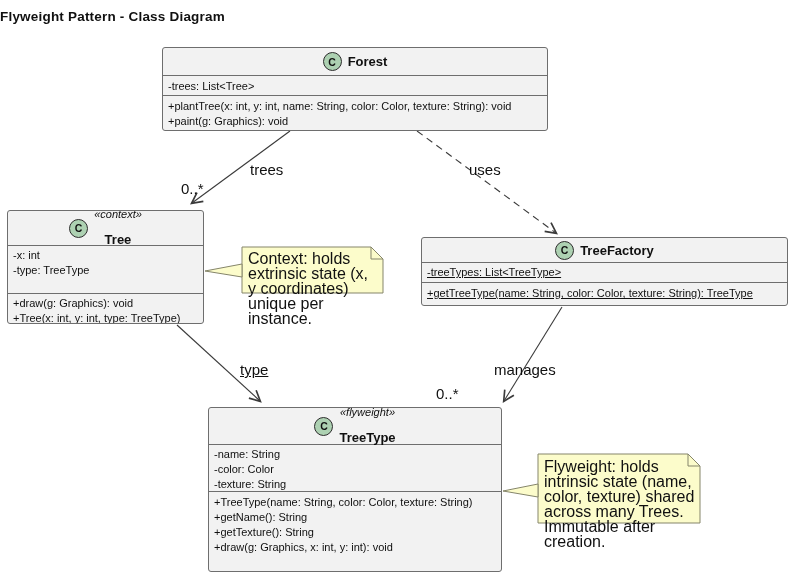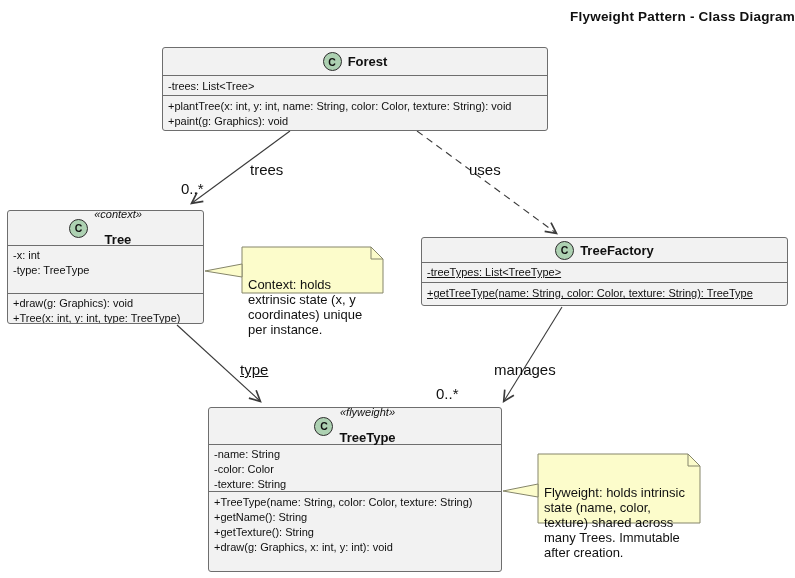--- a/index.html
+++ b/index.html
@@ -1,21 +1,21 @@
 <!DOCTYPE html>
 <html><head>
 <meta charset="utf-8">
 <style>
   html,body{margin:0;padding:0;background:#ffffff;}
   #canvas{
     position:relative;width:795px;height:578px;background:#ffffff;overflow:hidden;
     font-family:"Liberation Sans","DejaVu Sans",sans-serif;color:#101010;
   }
   .title{
-    position:absolute;left:0;top:9px;width:100%;text-align:right;
+    position:absolute;left:0;top:9px;width:100%;text-align:left;
     font-size:13.5px;font-weight:bold;letter-spacing:.2px;
   }
   
   .cls{
     position:absolute;background:#F2F2F2;border:1px solid #6e6e6e;border-radius:3px;
     box-sizing:border-box;display:flex;flex-direction:column;overflow:hidden;
   }
   .hd{
     display:flex;align-items:center;justify-content:center;gap:6px;
     border-bottom:1px solid #6e6e6e;box-sizing:border-box;flex:0 0 auto;
@@ -29,21 +29,21 @@
   .stereo{font-style:italic;font-size:11px;}
   .cname{font-weight:bold;font-size:13px;}
   .sec{
     box-sizing:border-box;border-bottom:1px solid #6e6e6e;padding:2px 5px;
     font-size:11px;line-height:15px;flex:0 0 auto;white-space:nowrap;
   }
   .sec:last-child{border-bottom:none;flex:1 1 auto;}
   .u{text-decoration:underline;}
   
   .note-text{
-    position:absolute;font-size:13px;line-height:15px;color:#101010;margin-top:26px;
+    position:absolute;font-size:16px;line-height:15px;color:#101010;
   }
   .elabel{position:absolute;font-size:15px;color:#101010;white-space:nowrap;}
   svg{position:absolute;left:0;top:0;}
 </style>
 </head>
 <body>
 
 <div id="canvas">
 
   <div class="title">Flyweight Pattern - Class Diagram</div>

